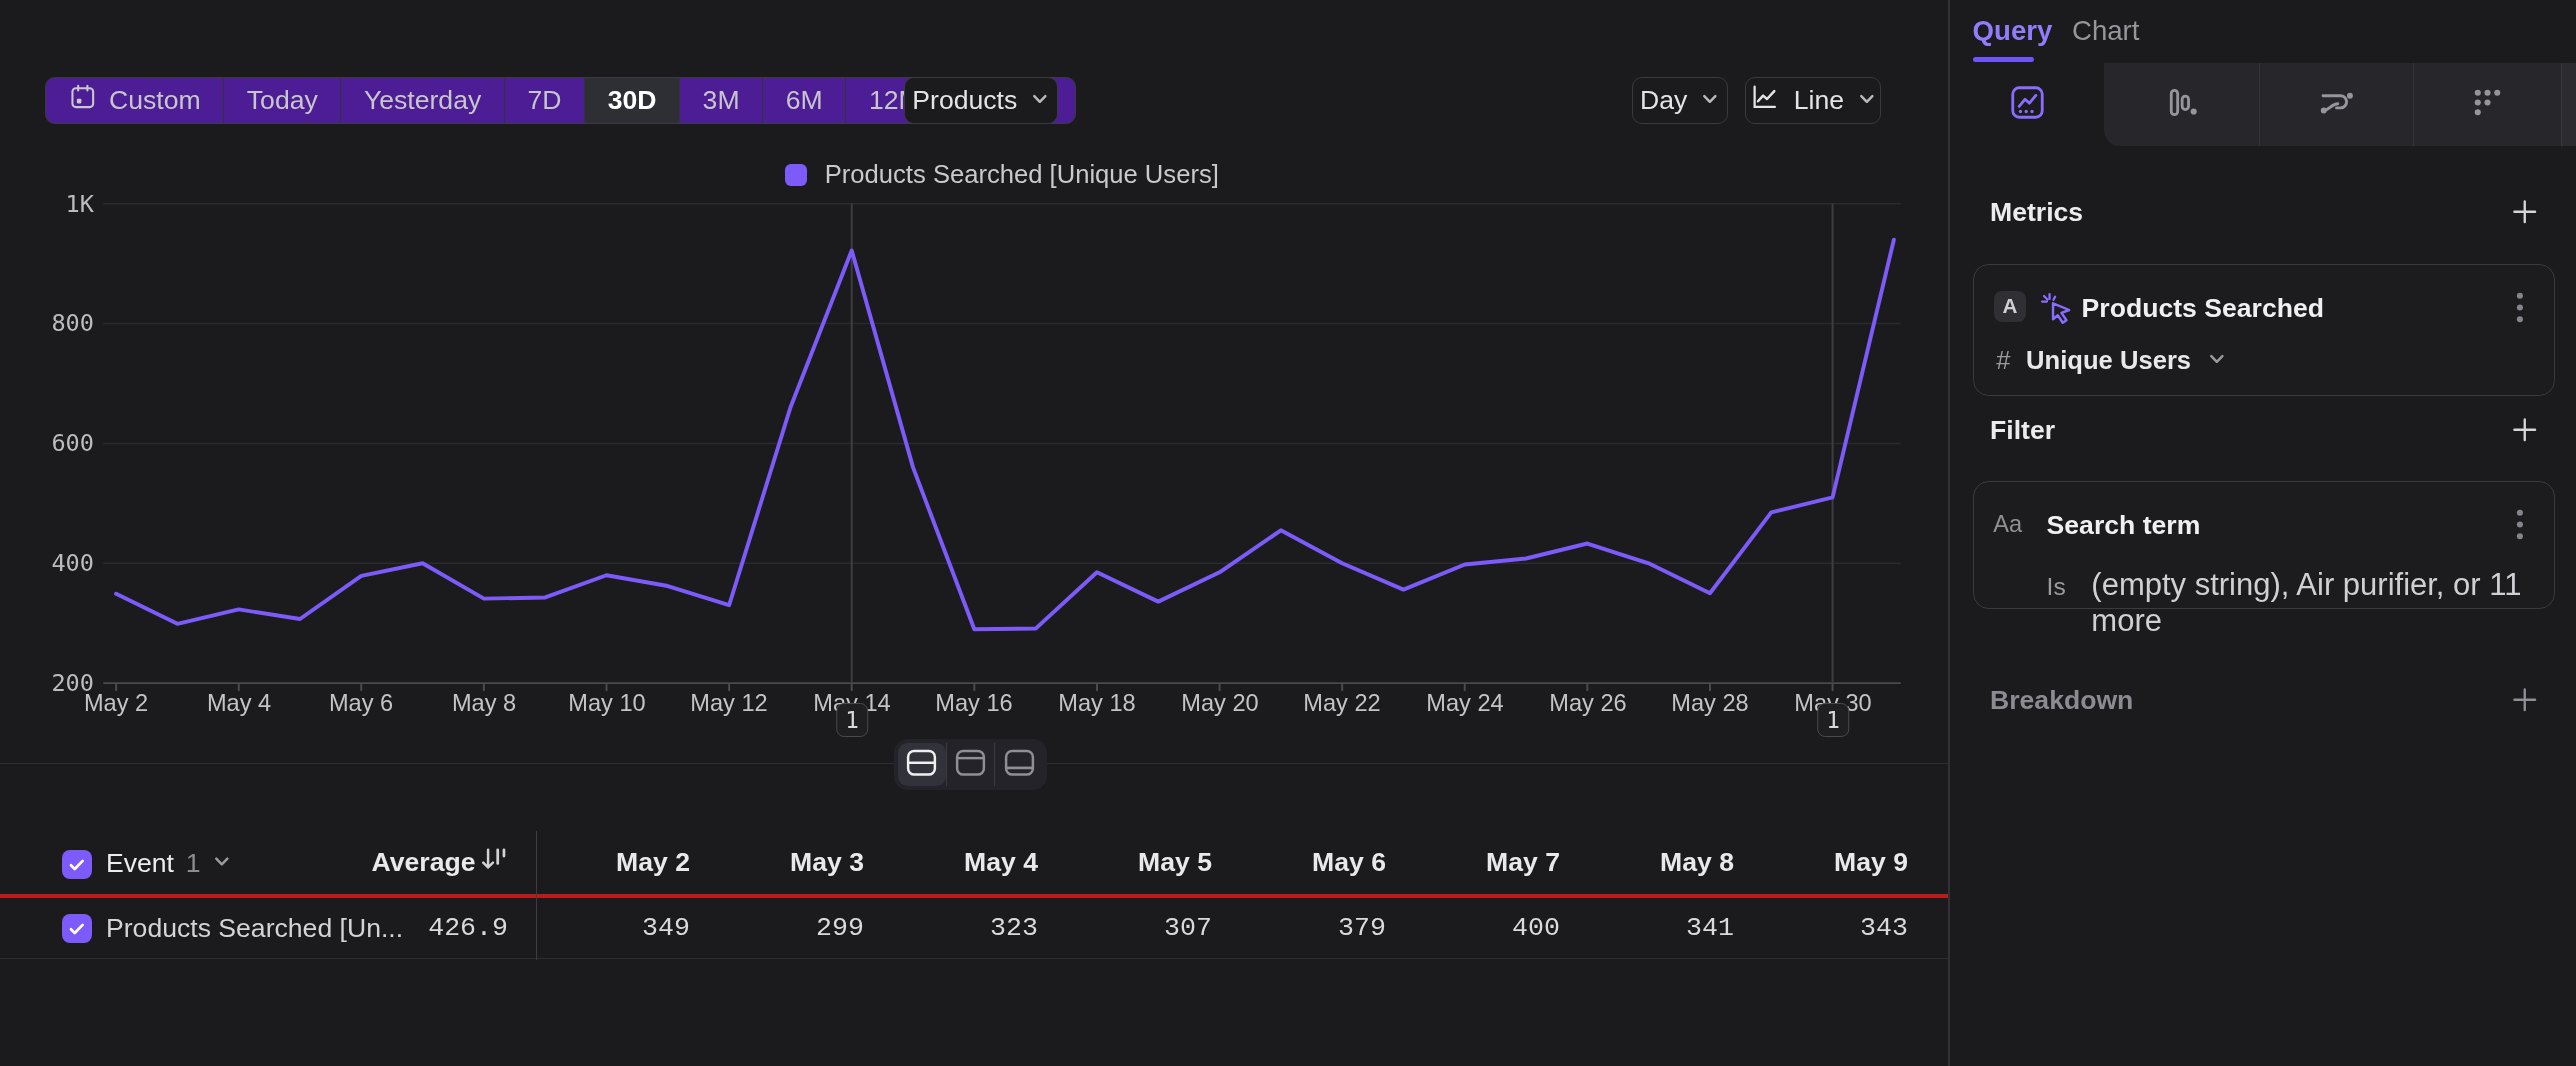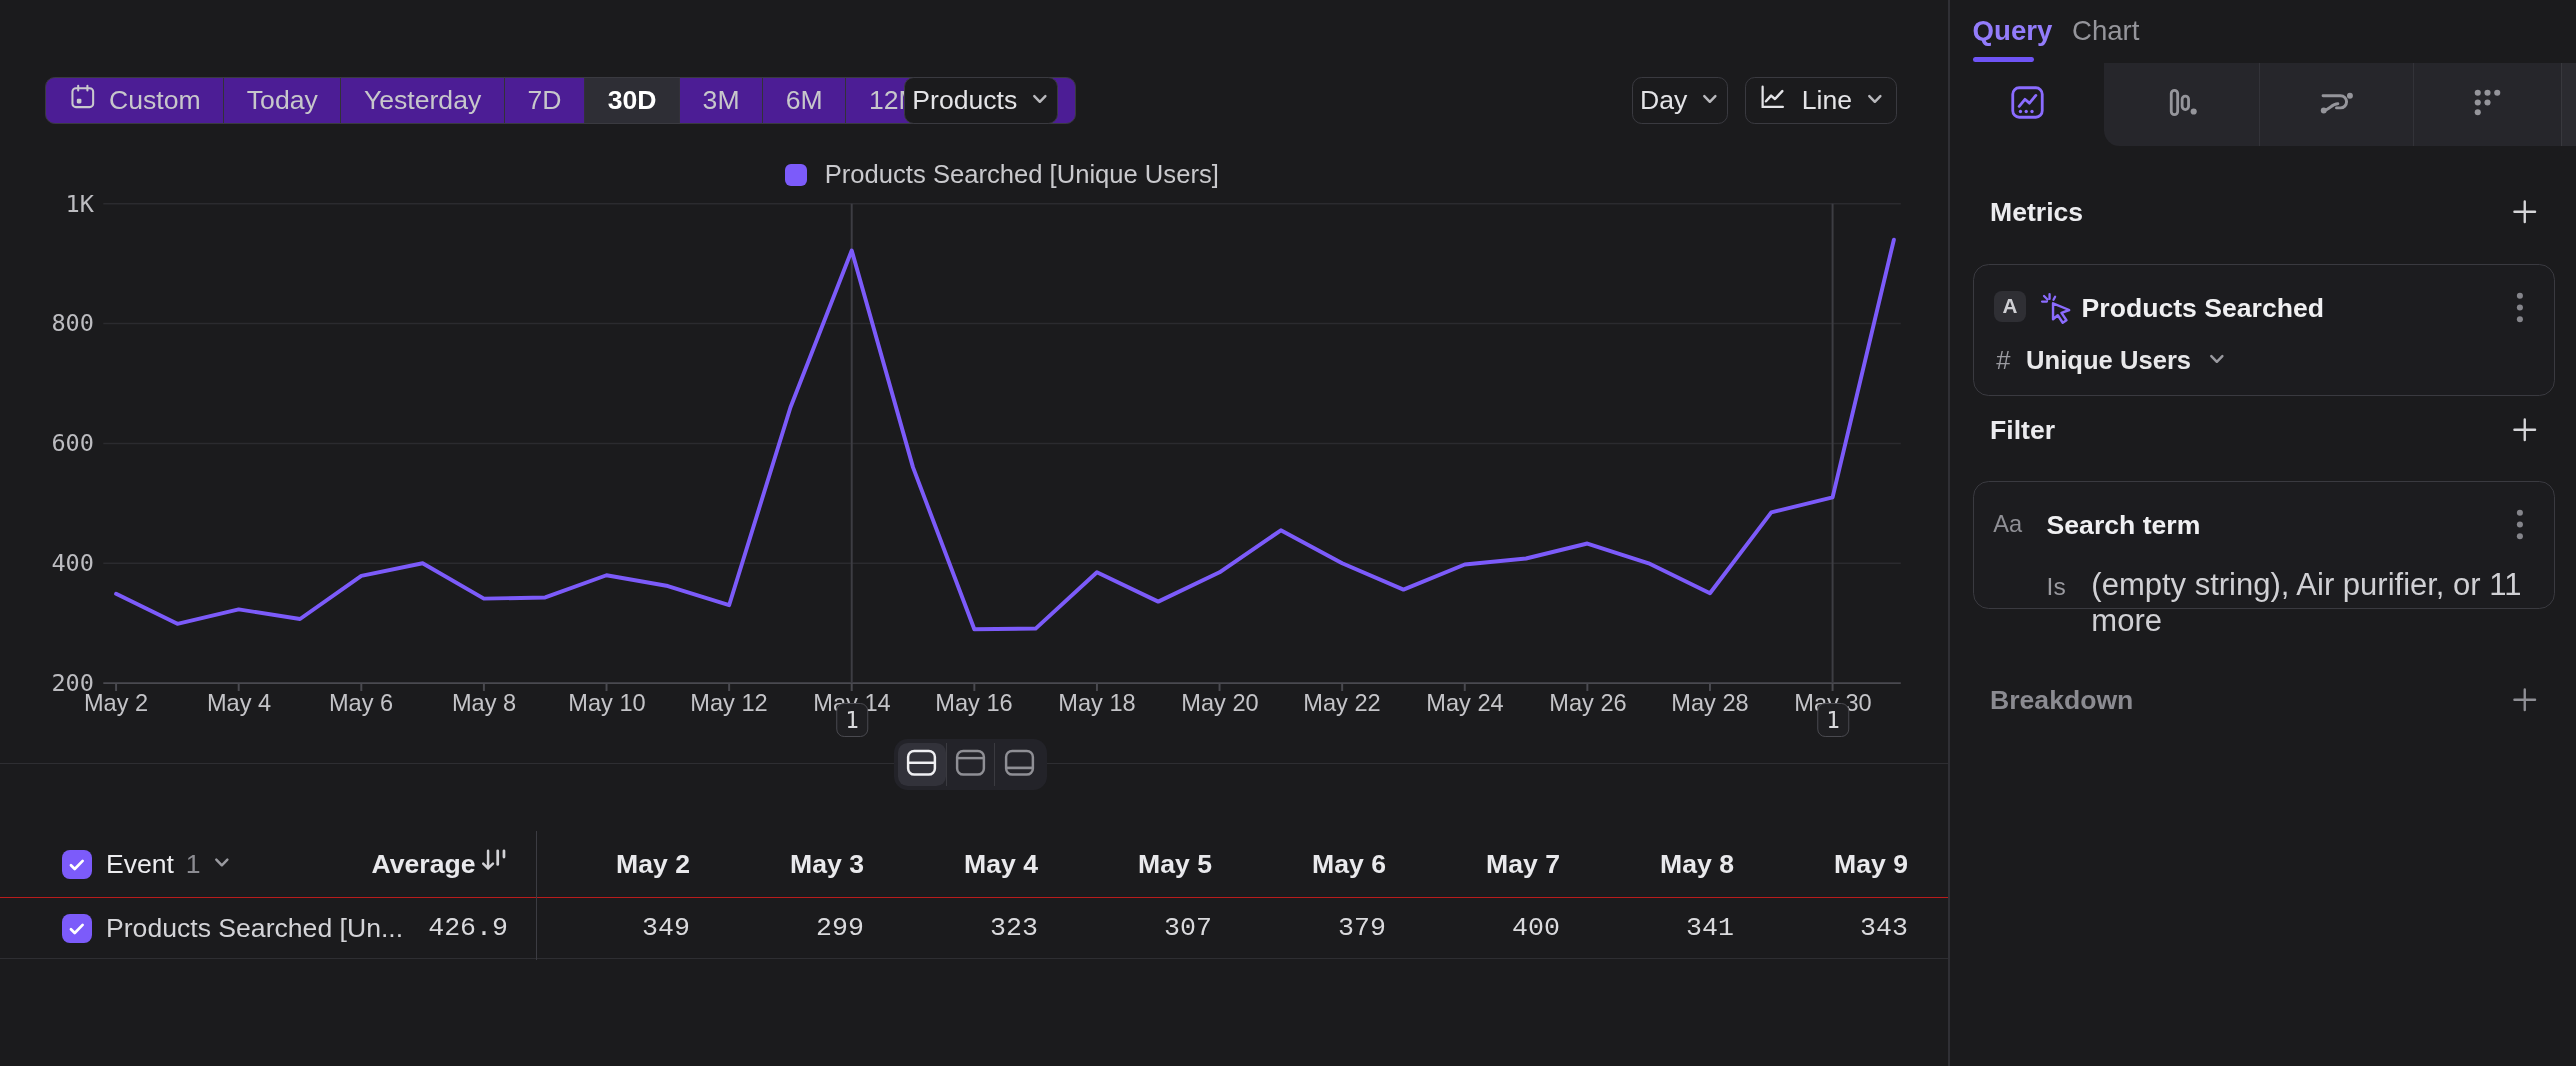--- a/index.html
+++ b/index.html
@@ -26,21 +26,21 @@
   }
   .seg:last-child { border-right:none; }
   .seg.active { background:#2e2e35; color:#ffffff; font-weight:700; }
   .btn {
     position:absolute; top:77px; height:47px; border:1px solid #3a3a40; border-radius:9.8px;
     display:flex; align-items:center; justify-content:center; gap:12.8px;
     font-size:26.6px; color:#e4e4e7; background:#1b1b1d; cursor:pointer; white-space:nowrap;
   }
   .compare-btn { left:904px; width:154px; }
   .day-btn { left:1632px; width:96px; }
-  .line-btn { left:1745px; width:152px; }
+  .line-btn { left:1745px; width:136px; }
 
   
   .legend {
     position:absolute; left:103px; top:160px; width:1798px; height:29.5px;
     display:flex; align-items:center; justify-content:center; gap:18px;
     font-size:25.6px; color:#c9c9cd;
   }
   .legend-swatch { width:21.6px; height:21.6px; border-radius:5.9px; }
 
   
@@ -64,21 +64,21 @@
   .h-divider { position:absolute; left:0; top:763px; width:1948px; height:1px; background:#2e2e32; }
   .view-pill {
     position:absolute; left:894px; top:739px; width:153px; height:51px;
     background:#232329; border-radius:13.8px; display:flex; align-items:stretch; padding:3.9px; z-index:3;
   }
   .view-btn { flex:1; display:flex; align-items:center; justify-content:center; border-radius:9.8px; cursor:pointer; }
   .view-btn + .view-btn { border-left:1px solid #3a3a40; border-radius:0 9.8px 9.8px 0; }
   .view-btn.active { background:#32323a; }
 
   
-  .tbl-header { position:absolute; left:0; top:831px; width:1948px; height:67px; border-bottom:1px solid #b91c1c; }
+  .tbl-header { position:absolute; left:0; top:831px; width:1948px; height:67px; border-bottom:4px solid #b91c1c; }
   .tbl-row    { position:absolute; left:0; top:898px; width:1948px; height:61px; border-bottom:1px solid #2e2e32; }
   .checkbox {
     position:absolute; left:62px; width:29.5px; height:29.5px; border-radius:7.9px;
     display:flex; align-items:center; justify-content:center; cursor:pointer;
   }
   .tbl-header .checkbox { top:18.7px; } .tbl-row .checkbox { top:15.7px; }
   .event-label { position:absolute; left:106px; top:50%; transform:translateY(-50%); display:flex; align-items:center; gap:11.8px; font-size:26.6px; color:#ececef; cursor:pointer; }
   .event-count { color:#8c8c92; }
   .avg-header { position:absolute; left:246px; width:262px; top:50%; transform:translateY(-50%); display:flex; align-items:center; justify-content:flex-end; gap:3px; font-size:26.6px; font-weight:700; color:#e9e9ec; }
   .avg-value  { position:absolute; left:246px; width:262px; top:50%; transform:translateY(-50%); text-align:right; font-size:26.6px; color:#dadadd; }

